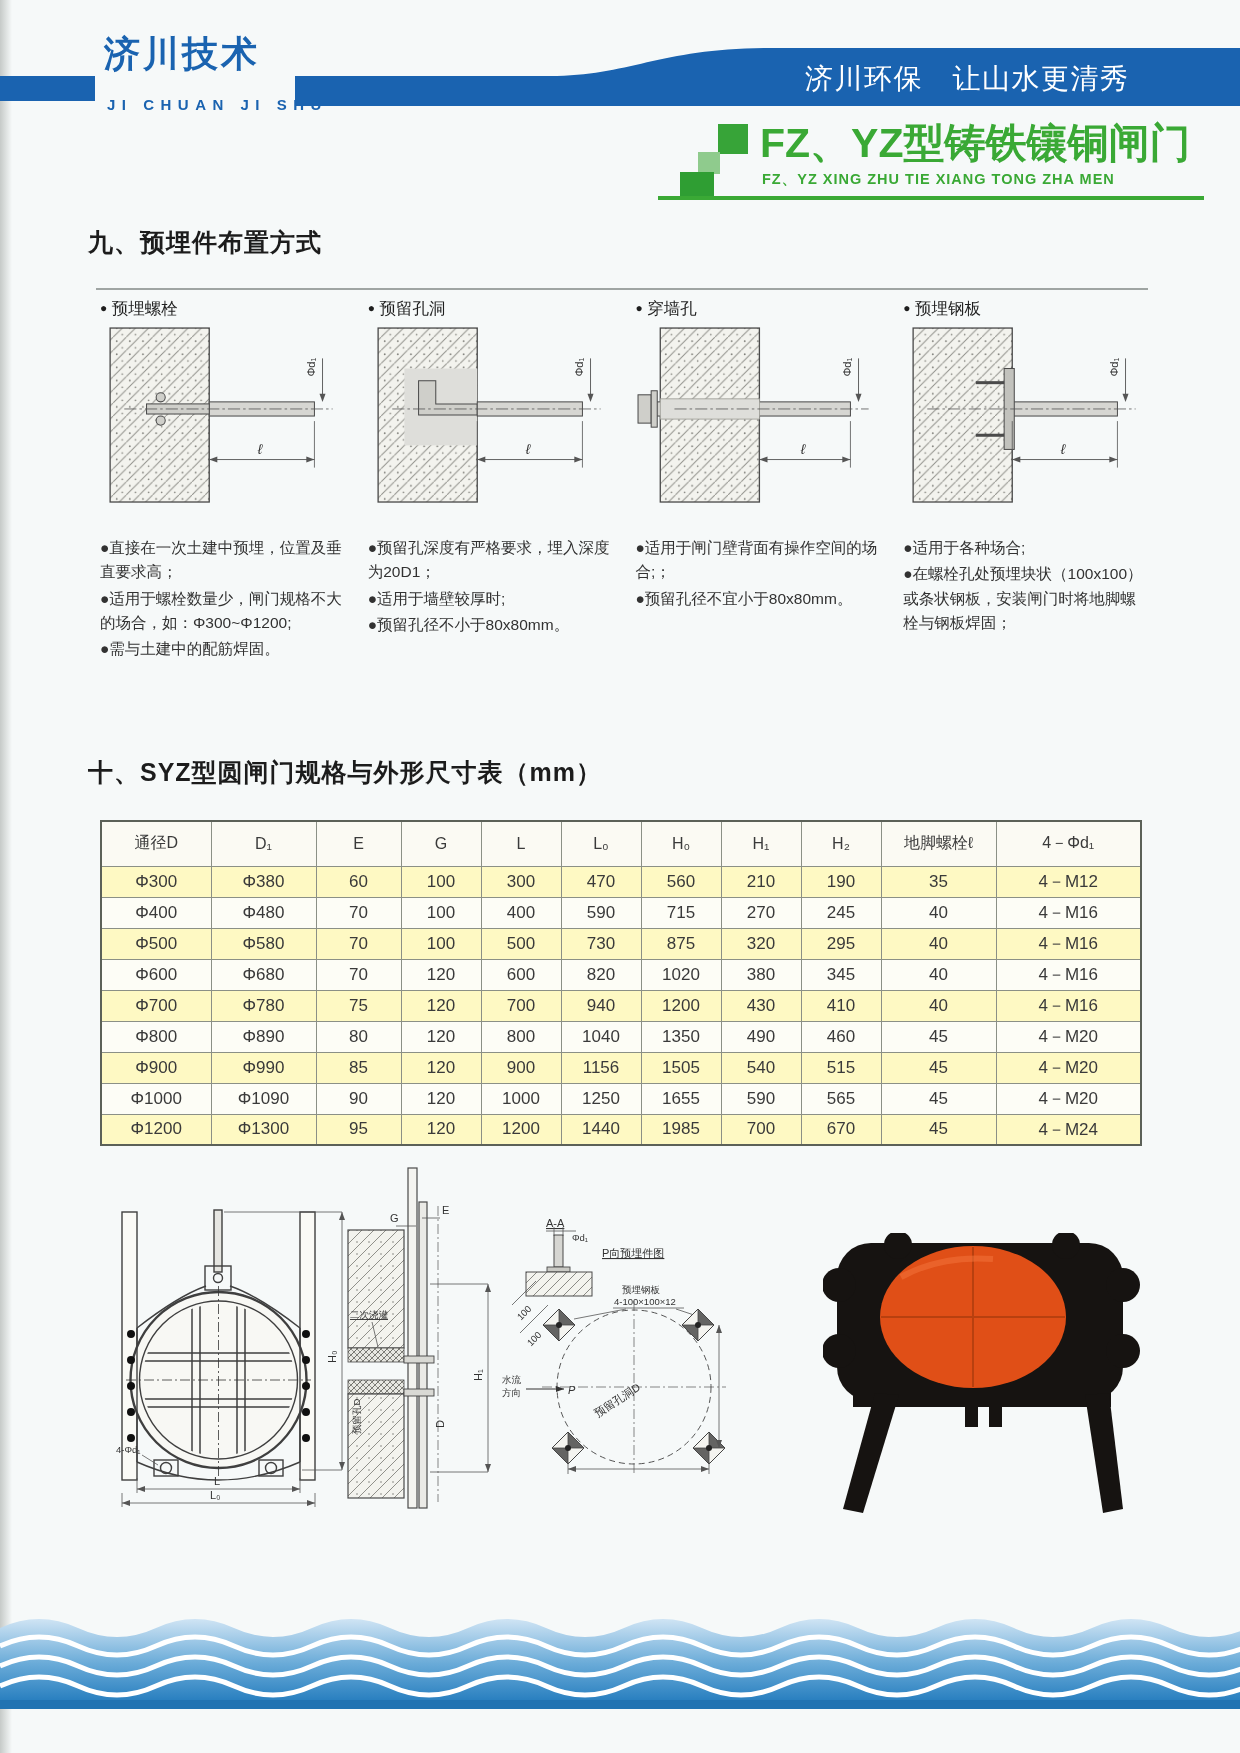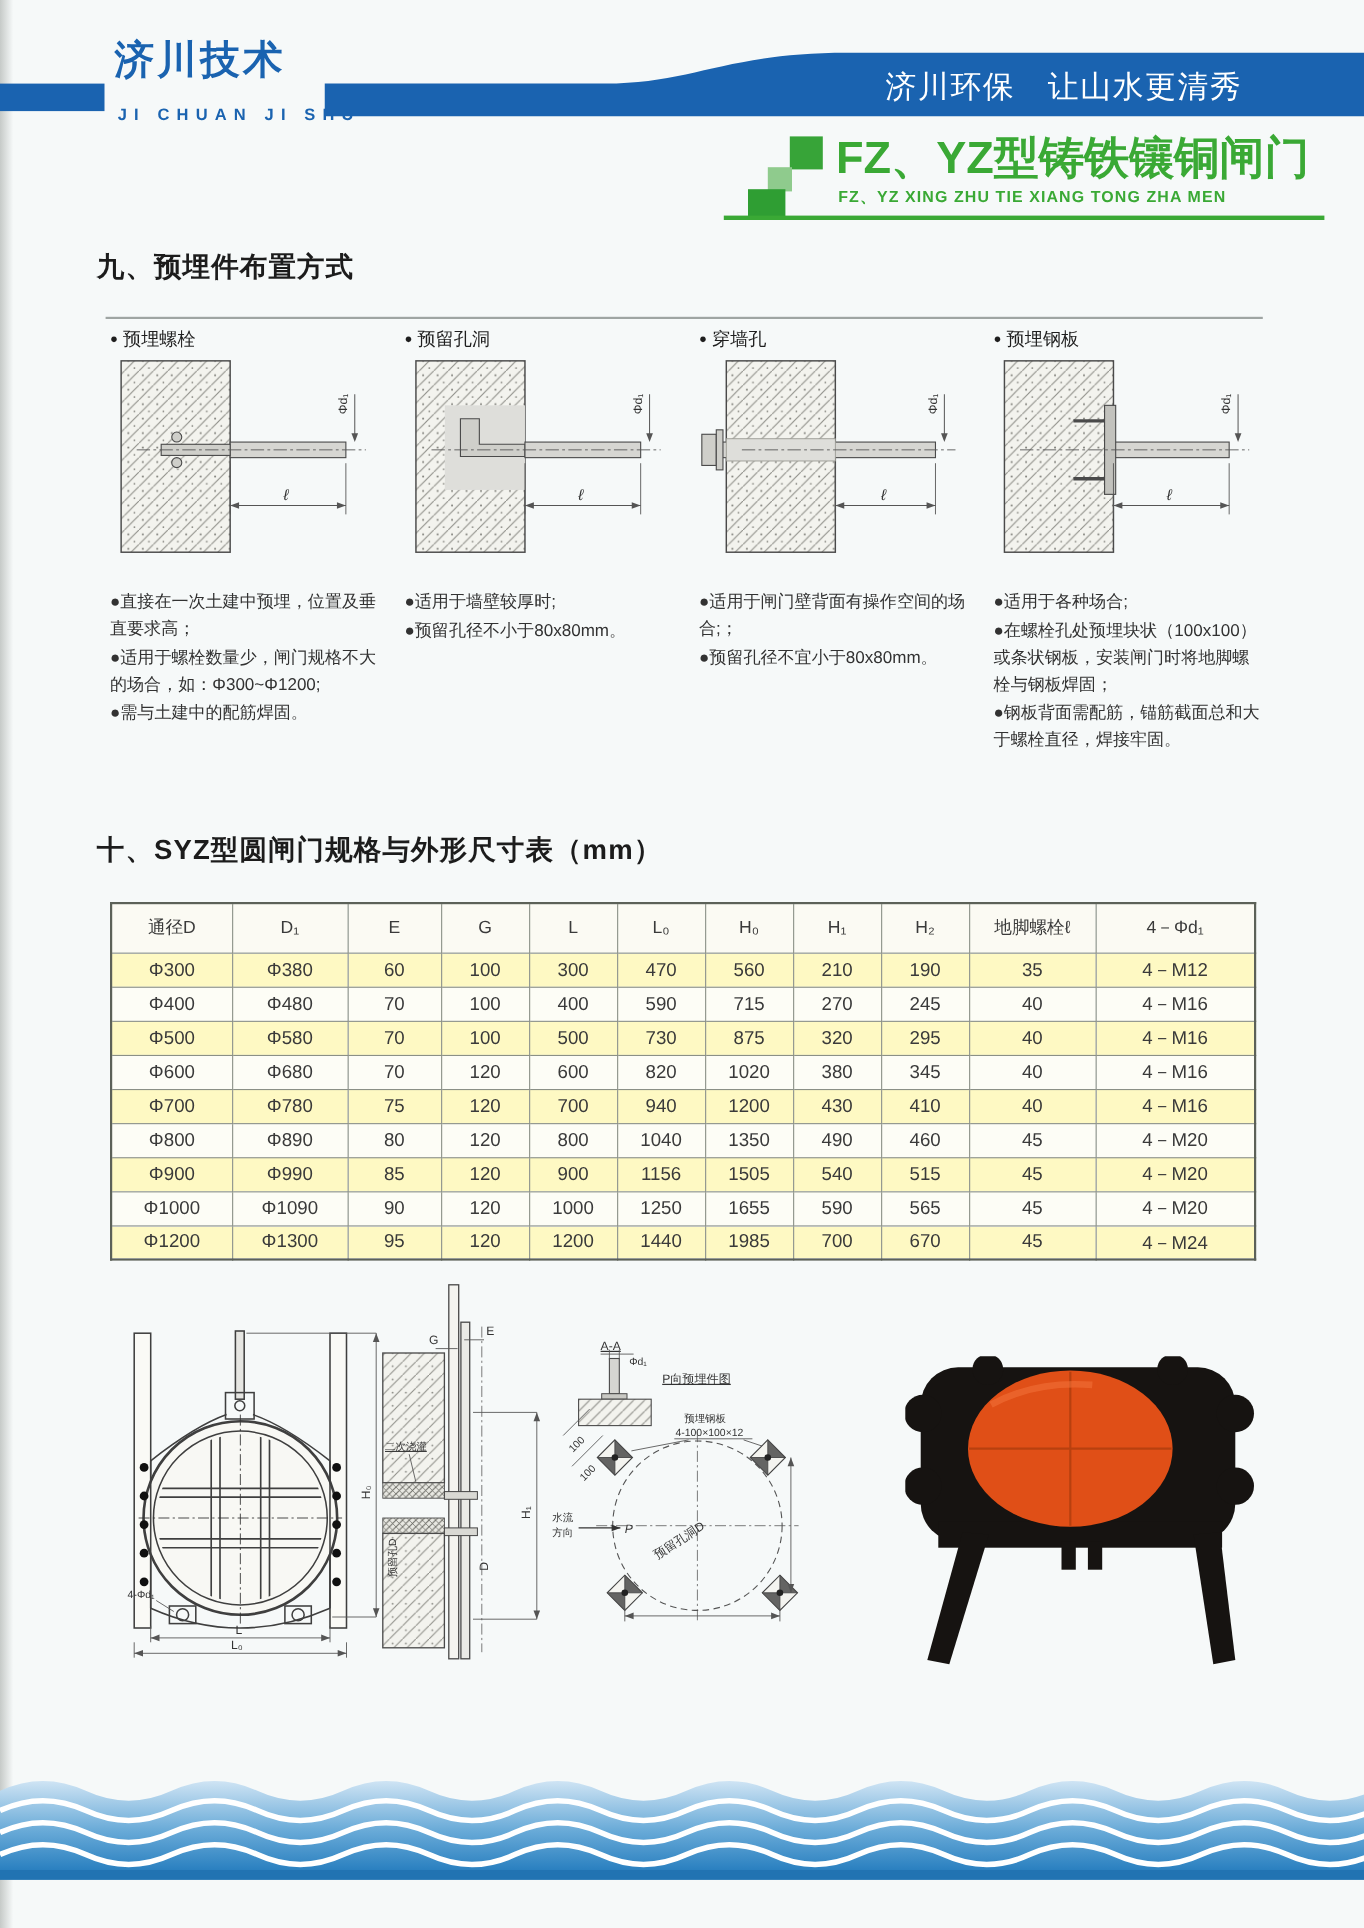--- a/index.html
+++ b/index.html
@@ -121,20 +121,21 @@
 <polygon points="220,77 217,69 223,69" fill="#555"></polygon>
 <text transform="rotate(-90 213 52)" x="213" y="52" font-size="11" fill="#333">Φd₁</text>
 <line x1="108" y1="96" x2="108" y2="142" stroke="#555" stroke-width="0.8"></line>
 <line x1="212" y1="96" x2="212" y2="142" stroke="#555" stroke-width="0.8"></line>
 <line x1="108" y1="134" x2="212" y2="134" stroke="#555" stroke-width="0.9"></line>
 <polygon points="108,134 116,131 116,137" fill="#555"></polygon>
 <polygon points="212,134 204,131 204,137" fill="#555"></polygon>
 <text x="156" y="129" font-size="14" font-style="italic" fill="#333">ℓ</text>
 </svg>
         <div class="s9notes">
+          <div class="note">●预留孔深度有严格要求，埋入深度为20D1；</div>
           <div class="note">●适用于墙壁较厚时;</div>
           <div class="note">●预留孔径不小于80x80mm。</div>
         </div>
       </div>
       <div class="s9col">
         <div class="s9label"><span class="blt">●</span><span> 穿墙孔</span></div>
         <svg class="s9svg" viewBox="0 0 240 190">
 <defs>
             <pattern id="hp2" width="13" height="13" patternUnits="userSpaceOnUse">
               <rect width="13" height="13" fill="#f3f3ee"></rect>
@@ -187,21 +188,20 @@
 <line x1="108" y1="96" x2="108" y2="142" stroke="#555" stroke-width="0.8"></line>
 <line x1="212" y1="96" x2="212" y2="142" stroke="#555" stroke-width="0.8"></line>
 <line x1="108" y1="134" x2="212" y2="134" stroke="#555" stroke-width="0.9"></line>
 <polygon points="108,134 116,131 116,137" fill="#555"></polygon>
 <polygon points="212,134 204,131 204,137" fill="#555"></polygon>
 <text x="156" y="129" font-size="14" font-style="italic" fill="#333">ℓ</text>
 </svg>
         <div class="s9notes">
           <div class="note">●适用于各种场合;</div>
           <div class="note">●在螺栓孔处预埋块状（100x100）或条状钢板，安装闸门时将地脚螺栓与钢板焊固；</div>
-          <div class="note">●钢板背面需配筋，锚筋截面总和大于螺栓直径，焊接牢固。</div>
         </div>
       </div>
     </div>
 
   <div class="stitle s10t">十、SYZ型圆闸门规格与外形尺寸表（mm）</div>
   <table id="spec-table" class="spec">
       <colgroup>
         <col style="width: 110px;">
         <col style="width: 105px;">
         <col style="width: 85px;">

